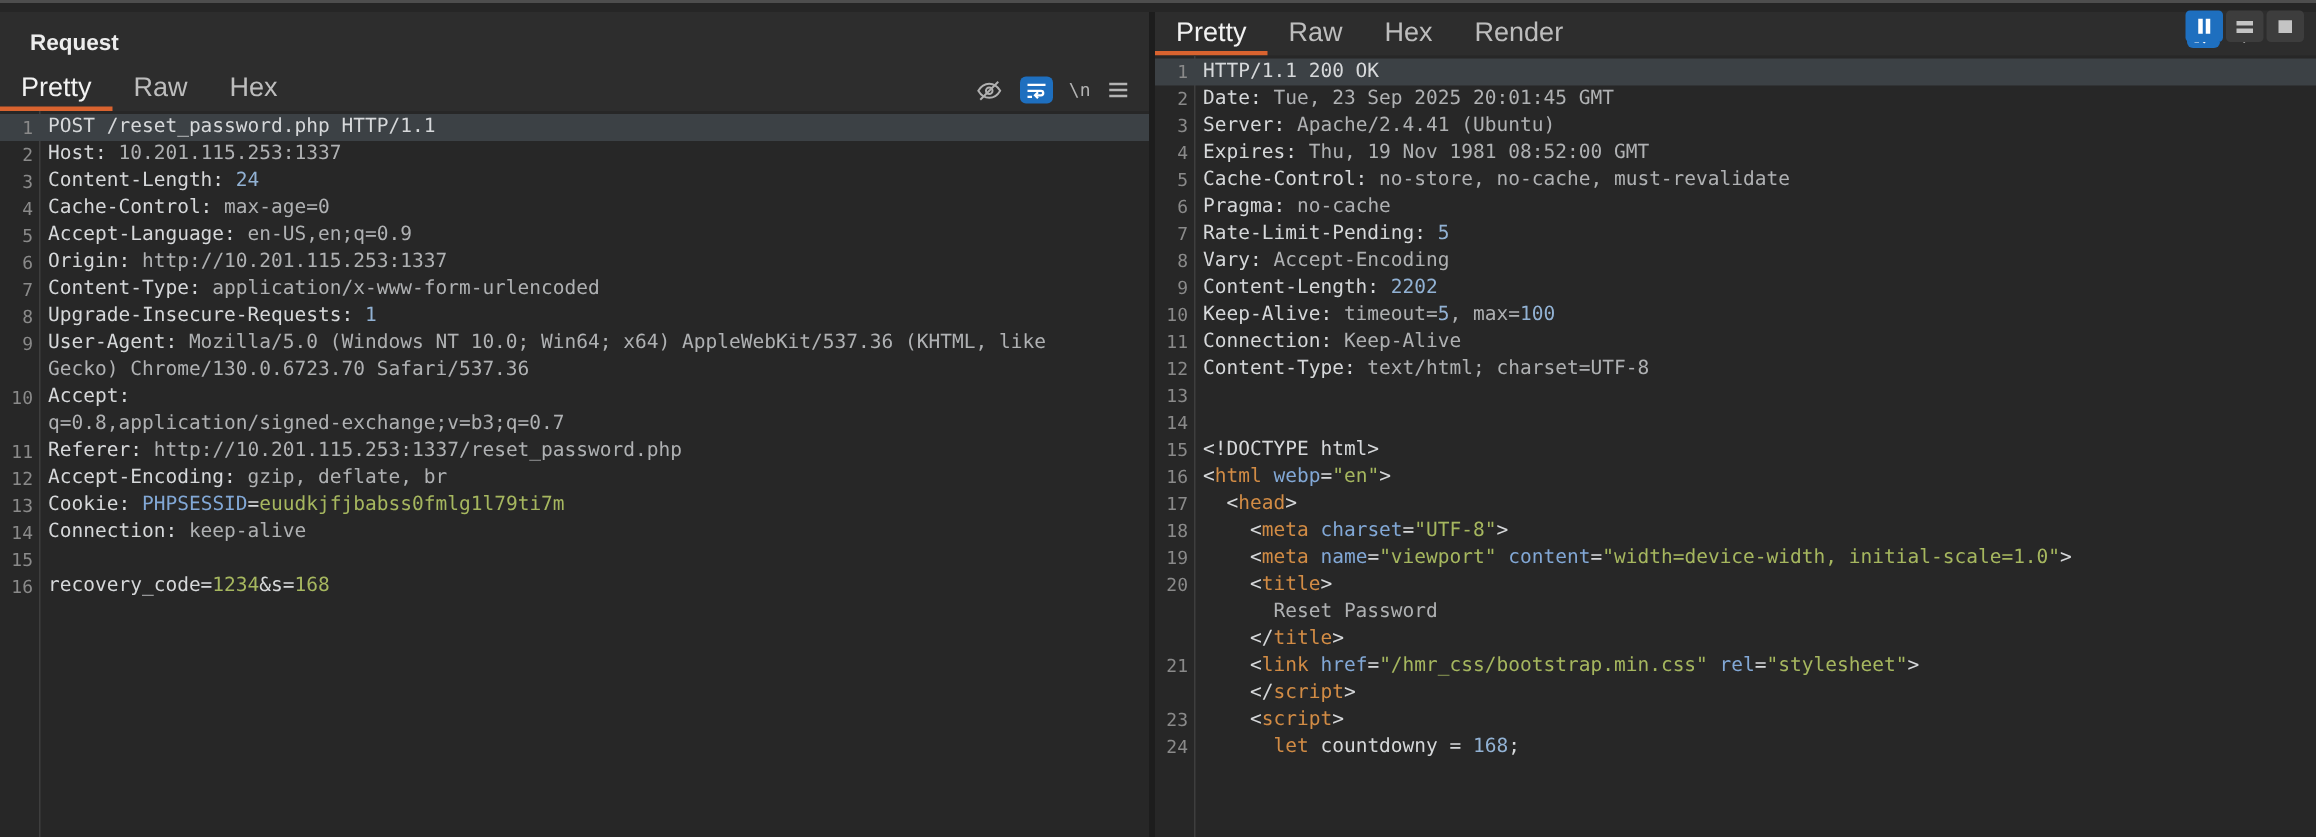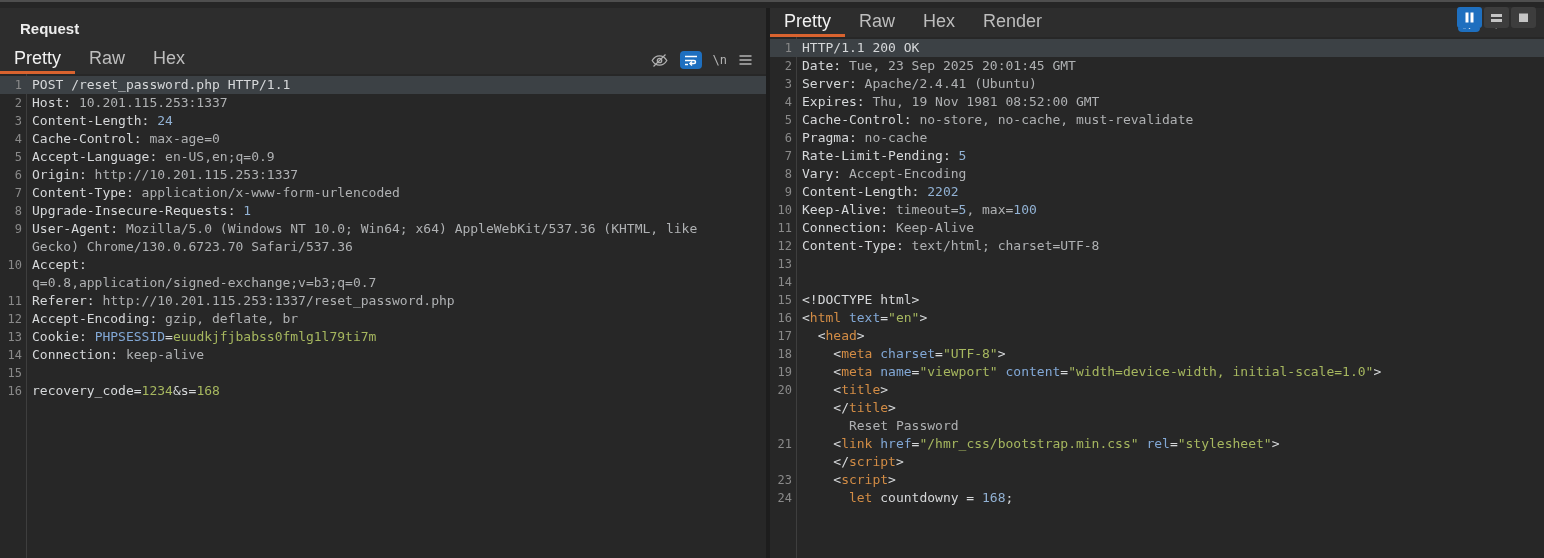--- a/index.html
+++ b/index.html
@@ -172,27 +172,27 @@
         <div class="row"><span class="num">6</span><span class="txt"><span class="c-plain">Pragma:</span><span class="c-value"> no-cache</span></span></div>
         <div class="row"><span class="num">7</span><span class="txt"><span class="c-plain">Rate-Limit-Pending:</span><span class="c-num"> 5</span></span></div>
         <div class="row"><span class="num">8</span><span class="txt"><span class="c-plain">Vary:</span><span class="c-value"> Accept-Encoding</span></span></div>
         <div class="row"><span class="num">9</span><span class="txt"><span class="c-plain">Content-Length:</span><span class="c-num"> 2202</span></span></div>
         <div class="row"><span class="num">10</span><span class="txt"><span class="c-plain">Keep-Alive:</span><span class="c-value"> timeout=</span><span class="c-num">5</span><span class="c-value">, max=</span><span class="c-num">100</span></span></div>
         <div class="row"><span class="num">11</span><span class="txt"><span class="c-plain">Connection:</span><span class="c-value"> Keep-Alive</span></span></div>
         <div class="row"><span class="num">12</span><span class="txt"><span class="c-plain">Content-Type:</span><span class="c-value"> text/html; charset=UTF-8</span></span></div>
         <div class="row"><span class="num">13</span><span class="txt"></span></div>
         <div class="row"><span class="num">14</span><span class="txt"></span></div>
         <div class="row"><span class="num">15</span><span class="txt"><span class="c-plain">&lt;!DOCTYPE html&gt;</span></span></div>
-        <div class="row"><span class="num">16</span><span class="txt"><span class="c-plain">&lt;</span><span class="c-tag">html</span><span class="c-plain"> </span><span class="c-attr">text</span><span class="c-plain">=</span><span class="c-str">"en"</span><span class="c-plain">&gt;</span></span></div>
+        <div class="row"><span class="num">16</span><span class="txt"><span class="c-plain">&lt;</span><span class="c-tag">html</span><span class="c-plain"> </span><span class="c-attr">webp</span><span class="c-plain">=</span><span class="c-str">"en"</span><span class="c-plain">&gt;</span></span></div>
         <div class="row"><span class="num">17</span><span class="txt"><span class="c-plain">  &lt;</span><span class="c-tag">head</span><span class="c-plain">&gt;</span></span></div>
         <div class="row"><span class="num">18</span><span class="txt"><span class="c-plain">    &lt;</span><span class="c-tag">meta</span><span class="c-plain"> </span><span class="c-attr">charset</span><span class="c-plain">=</span><span class="c-str">"UTF-8"</span><span class="c-plain">&gt;</span></span></div>
         <div class="row"><span class="num">19</span><span class="txt"><span class="c-plain">    &lt;</span><span class="c-tag">meta</span><span class="c-plain"> </span><span class="c-attr">name</span><span class="c-plain">=</span><span class="c-str">"viewport"</span><span class="c-plain"> </span><span class="c-attr">content</span><span class="c-plain">=</span><span class="c-str">"width=device-width, initial-scale=1.0"</span><span class="c-plain">&gt;</span></span></div>
         <div class="row"><span class="num">20</span><span class="txt"><span class="c-plain">    &lt;</span><span class="c-tag">title</span><span class="c-plain">&gt;</span></span></div>
+        <div class="row"><span class="num"></span><span class="txt"><span class="c-value">      Reset Password</span></span></div>
         <div class="row"><span class="num"></span><span class="txt"><span class="c-plain">    &lt;/</span><span class="c-tag">title</span><span class="c-plain">&gt;</span></span></div>
-        <div class="row"><span class="num"></span><span class="txt"><span class="c-value">      Reset Password</span></span></div>
         <div class="row"><span class="num">21</span><span class="txt"><span class="c-plain">    &lt;</span><span class="c-tag">link</span><span class="c-plain"> </span><span class="c-attr">href</span><span class="c-plain">=</span><span class="c-str">"/hmr_css/bootstrap.min.css"</span><span class="c-plain"> </span><span class="c-attr">rel</span><span class="c-plain">=</span><span class="c-str">"stylesheet"</span><span class="c-plain">&gt;</span></span></div>
         <div class="row"><span class="num"></span><span class="txt"><span class="c-plain">    &lt;/</span><span class="c-tag">script</span><span class="c-plain">&gt;</span></span></div>
         <div class="row"><span class="num">23</span><span class="txt"><span class="c-plain">    &lt;</span><span class="c-tag">script</span><span class="c-plain">&gt;</span></span></div>
         <div class="row"><span class="num">24</span><span class="txt"><span class="c-plain">      </span><span class="c-tag">let</span><span class="c-plain"> countdowny = </span><span class="c-num">168</span><span class="c-plain">;</span></span></div>
       </div>
   </div>
 </div>
 
 <div class="layout-group">
   <span class="layout-btn active">

